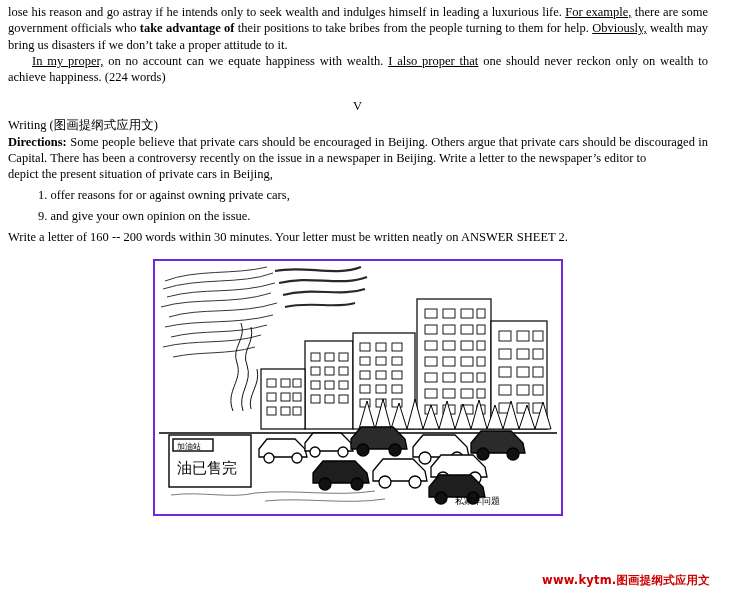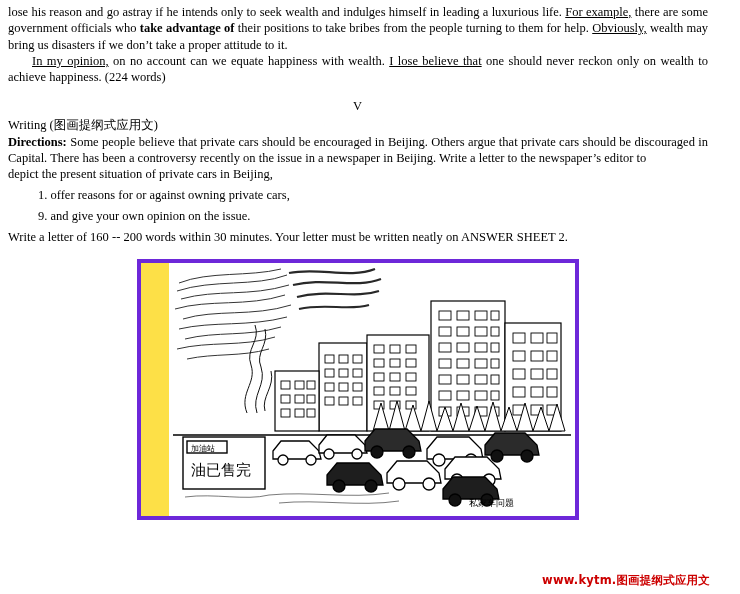--- a/index.html
+++ b/index.html
@@ -70,24 +70,23 @@
   
   .figure-wrap {
     margin-top: 14px;
     display: flex;
     justify-content: center;
   }
   .figure {
     position: relative;
     width: 406px;
     height: 253px;
-    border: 4px solid #6d28d9;
+    border: 2px solid #6d28d9;
     background: #fde047;
     overflow: hidden;
-    padding-left: 28px;
   }
   .caption {
     text-align: center;
     margin-top: 10px;
     font-family: "DejaVu Sans", sans-serif;
     font-size: 12px;
   }
   .watermark {
     position: absolute;
     right: 6px;
@@ -102,21 +101,21 @@
 </style>
 </head>
 <body>
 
 <div class="page">
 
   <div class="text-block">
 
     <p class="para"><span>lose his reason and go astray if he intends only to seek wealth and indulges himself in leading a luxurious life. </span><span class="u">For example,</span><span> there are some government officials who </span><span class="b">take advantage of</span><span> their positions to take bribes from the people turning to them for help. </span><span class="u">Obviously,</span><span> wealth may bring us disasters if we don’t take a proper attitude to it.</span></p>
 
-    <p class="para indent"><span class="u">In my opinion,</span><span> on no account can we equate happiness with wealth. </span><span class="u">I lose believe that</span><span> one should never reckon only on wealth to achieve happiness. (224 words)</span></p>
+    <p class="para indent"><span class="u">In my proper,</span><span> on no account can we equate happiness with wealth. </span><span class="u">I also proper that</span><span> one should never reckon only on wealth to achieve happiness. (224 words)</span></p>
 
     <div class="section-num">V</div>
 
     <div class="writing-label">Writing (图画提纲式应用文)</div>
 
     <p class="para directions"><span class="b">Directions:</span><span> Some people believe that private cars should be encouraged in Beijing. Others argue that private cars should be discouraged in Capital. There has been a controversy recently on the issue in a newspaper in Beijing. Write a letter to the newspaper’s editor to</span></p>
     <div>depict the present situation of private cars in Beijing,</div>
 
     <ul class="sub-list">
       <li>1. offer reasons for or against owning private cars,</li>

